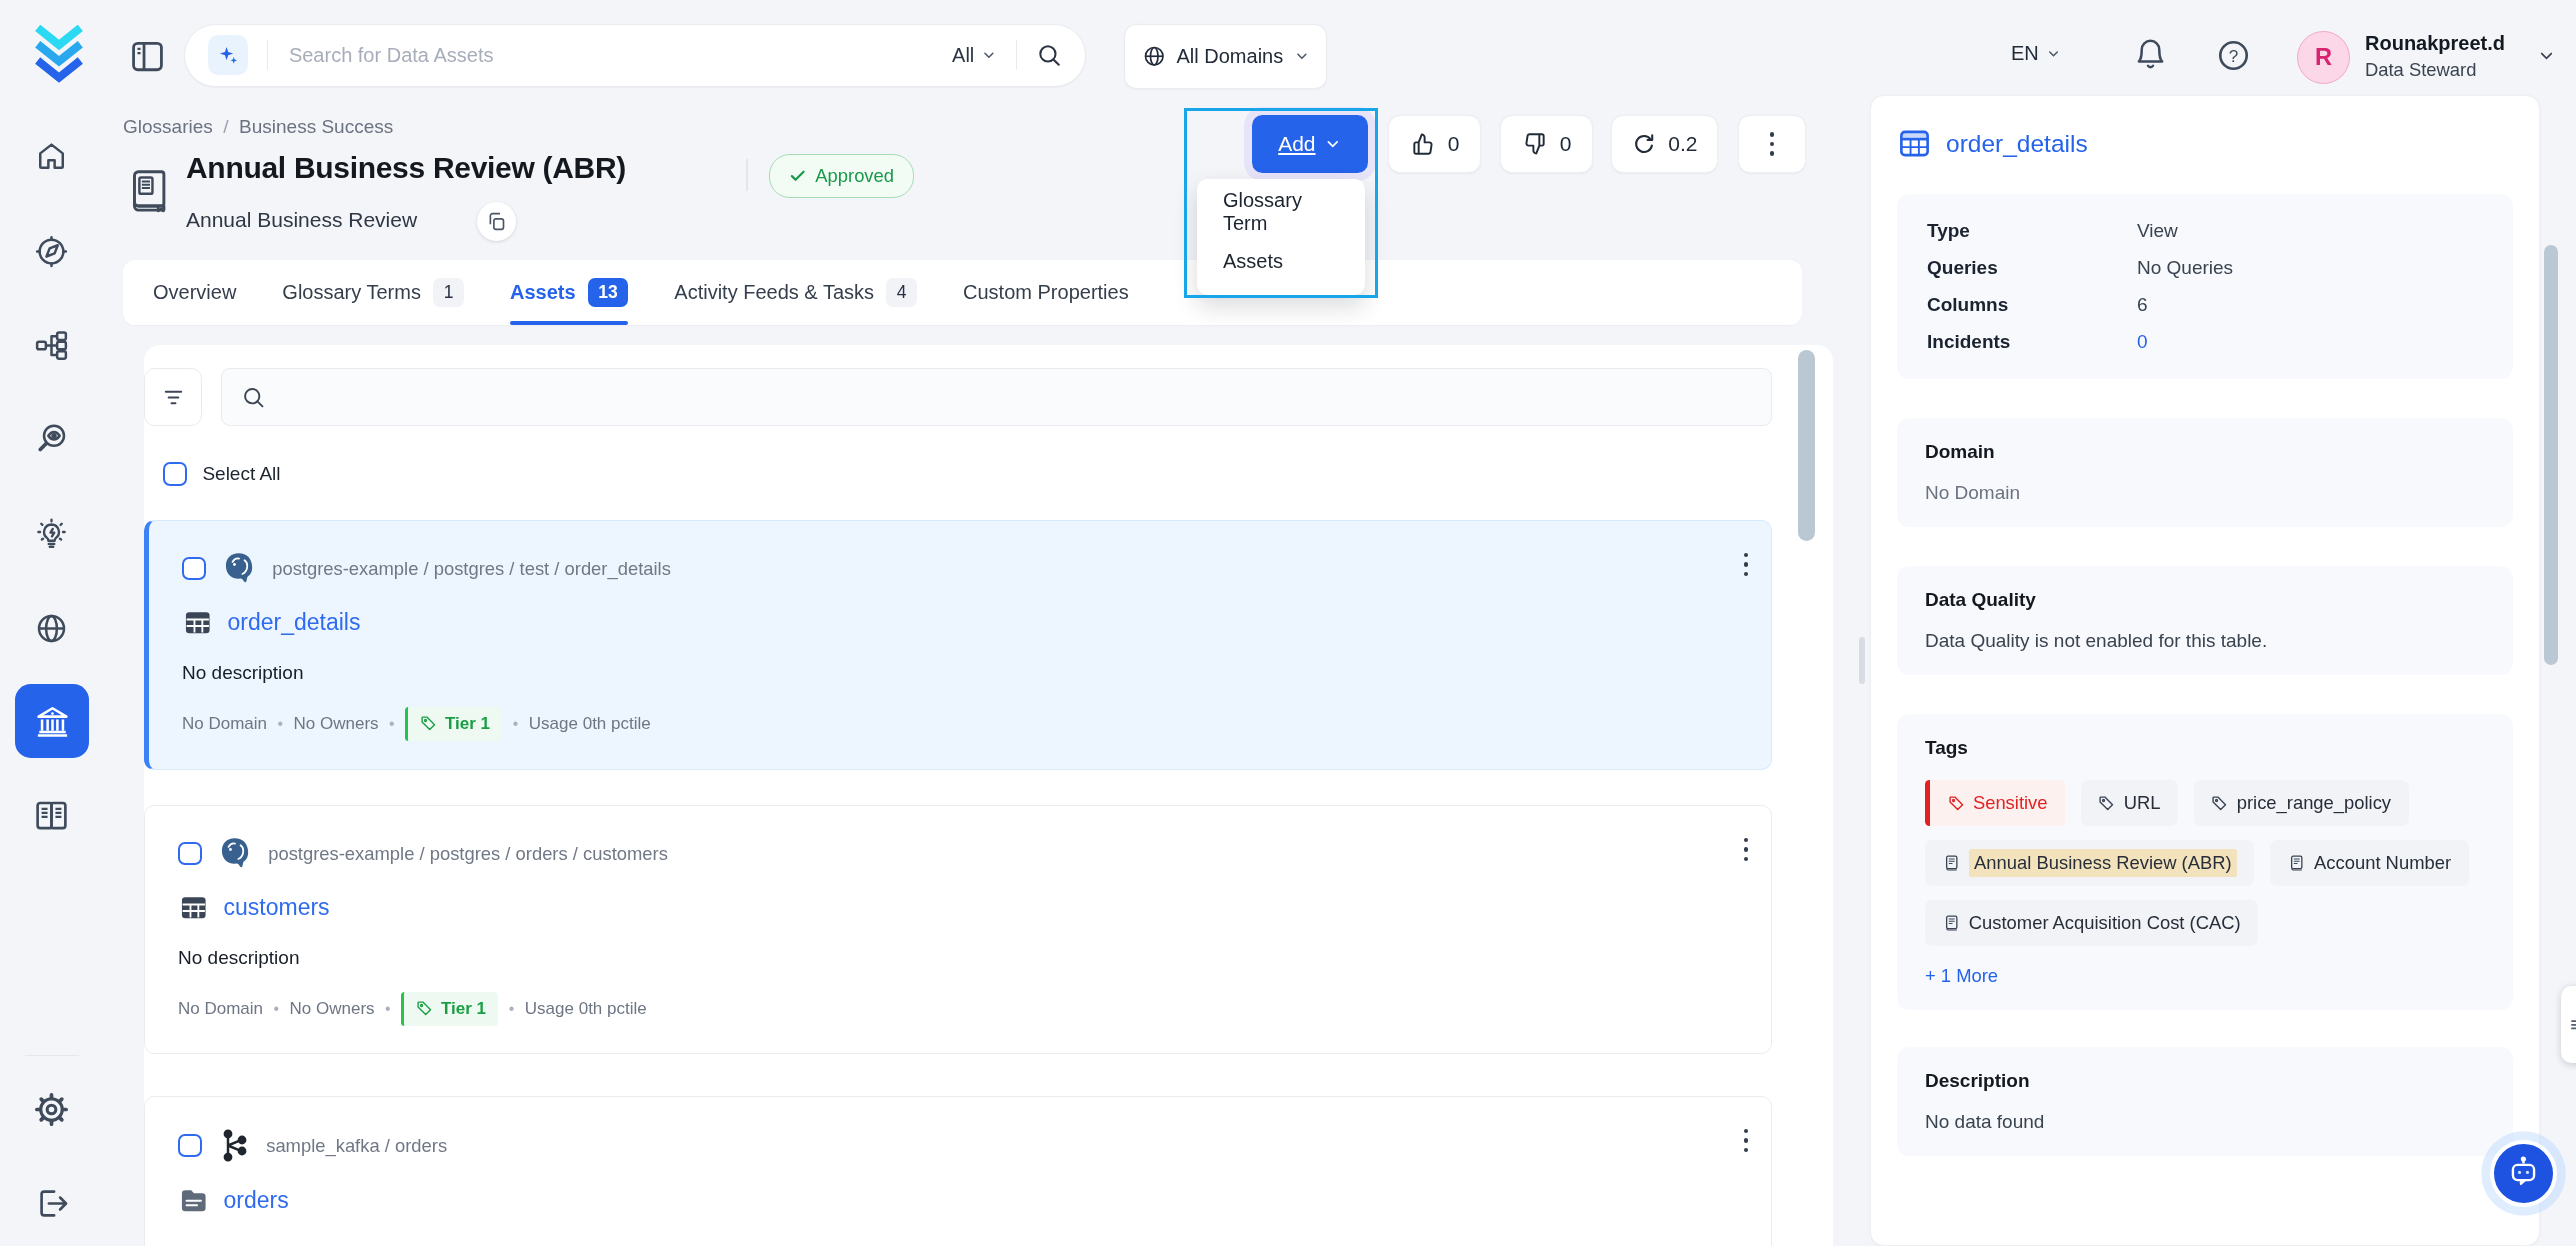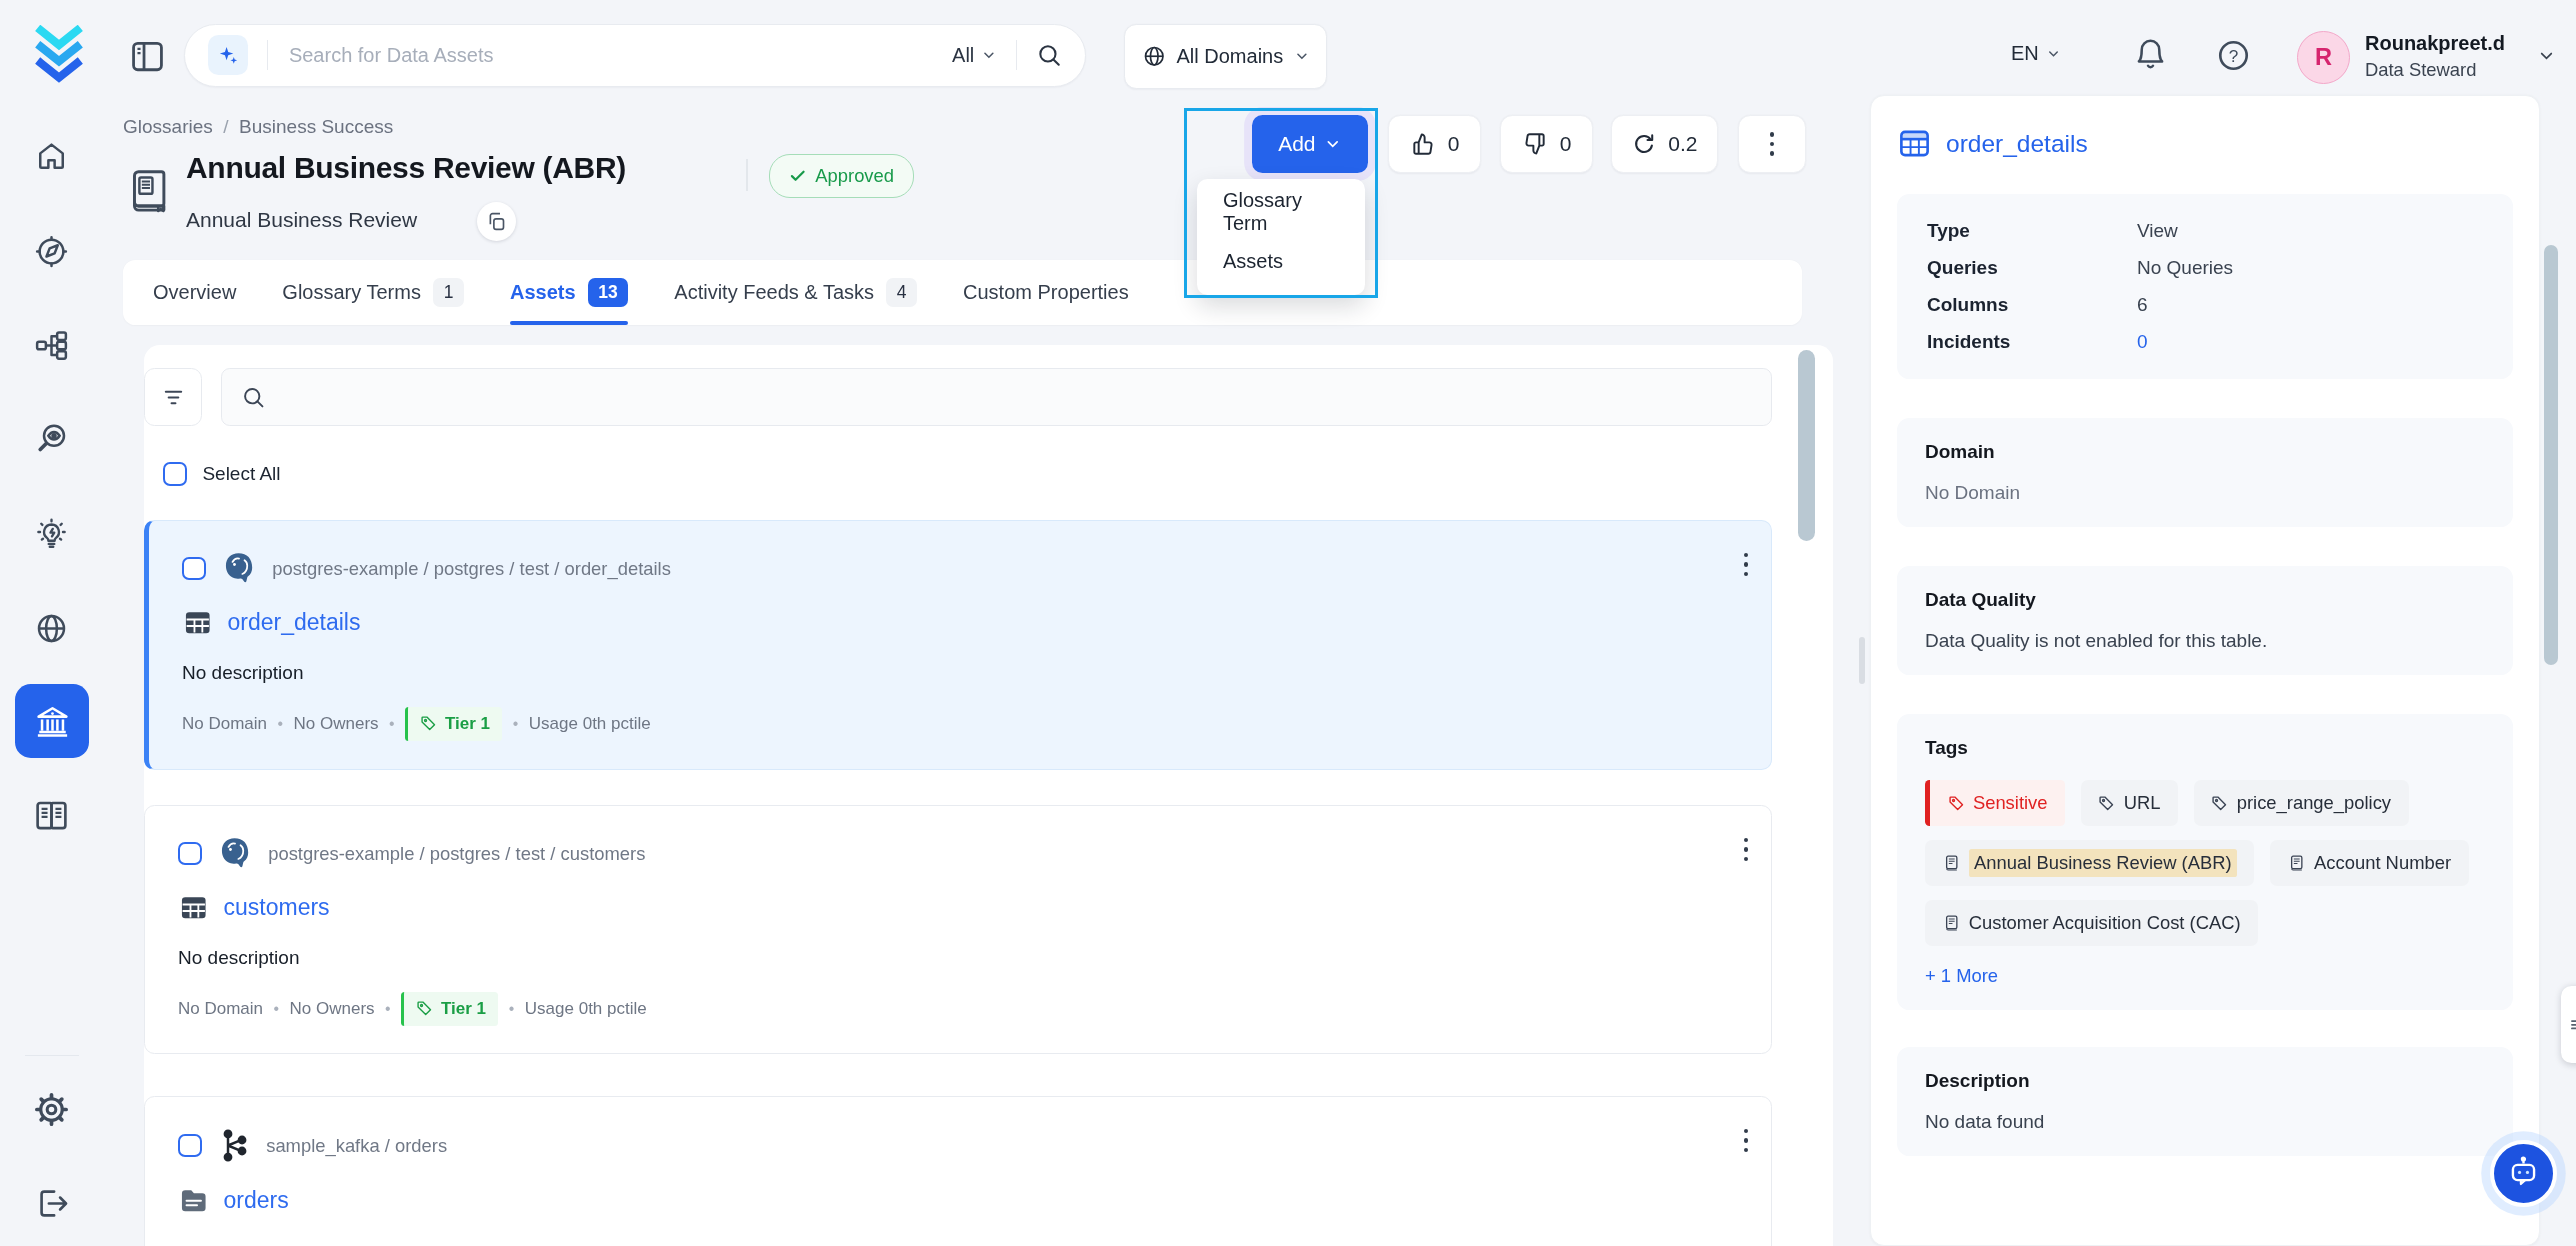--- a/index.html
+++ b/index.html
@@ -37,21 +37,21 @@
   .gloss-ic{left:127px;top:166px;color:#3f4b5b;}
   .title{left:186px;top:151px;font-size:30px;font-weight:700;color:#14181f;letter-spacing:-0.3px;}
   .title-sep{left:746px;top:159px;width:1.8px;height:31.5px;background:#e3e7ec;}
   .badge-approved{left:769px;top:154px;height:44px;padding:0 19px;border:1.8px solid #a5ddb8;border-radius:21px;background:#f3fbf5;
     display:flex;align-items:center;gap:8.8px;font-size:18.4px;color:#189a4a;box-sizing:border-box;}
   .subtitle{left:186px;top:208px;font-size:21px;color:#2f3744;}
   .copy-btn{left:477px;top:202px;width:39px;height:39px;border-radius:50%;background:#fff;box-shadow:0 0.9px 3.5px rgba(16,24,40,.14);
     display:flex;align-items:center;justify-content:center;color:#4a5565;cursor:pointer;}
   
   .add-btn{left:1252px;top:115px;width:116px;height:58px;background:#2563eb;border-radius:10.5px;display:flex;align-items:center;
-    justify-content:center;gap:8.8px;color:#fff;font-size:21px;cursor:pointer;box-shadow:0 0 0 7.9px rgba(167,139,250,.16);}
+    justify-content:center;gap:8.8px;color:#fff;font-size:21px;cursor:pointer;box-shadow:0 0 0 7.9px rgba(167,139,250,.16);text-decoration:underline;}
   .pill{top:115px;height:58px;background:#fff;border:0.9px solid #edeff3;border-radius:12.3px;display:flex;align-items:center;
     justify-content:center;gap:12.3px;font-size:21px;color:#222b38;cursor:pointer;box-shadow:0 0.9px 1.8px rgba(16,24,40,.05);box-sizing:border-box;}
   .kebab{display:flex;flex-direction:column;gap:5.3px;align-items:center;}
   .kebab i{width:4.4px;height:4.4px;border-radius:50%;background:#313b4a;}
   
   .annotation{left:1184px;top:108px;width:194px;height:190px;border:3.5px solid #18a6e8;box-sizing:border-box;z-index:9;pointer-events:none;}
   .dropdown{left:1197px;top:179px;width:168px;background:#fff;border-radius:10.5px;box-shadow:0 10.5px 24.5px rgba(16,24,40,.16);
     padding:8.8px 0;z-index:8;}
   .dropdown .item{height:49px;display:flex;align-items:center;padding:0 26px;font-size:20px;color:#1c2430;cursor:pointer;}
   
@@ -425,21 +425,21 @@
     </article>
 
     <article class="abs card" style="top:460px;height:249px">
       <div class="crow1">
         <span class="cb"></span>
         <svg width="35" height="35" viewBox="0 0 32 32">
             <path fill="#39618f" d="M16 2C9 2 4.5 6.5 4.5 13.5c0 5.5 3 10 8 11.5 1.6.5 3.4.5 5 .1.8-.2 1.6.1 2.1.8l1.7 2.2c.5.7 1.7.5 1.9-.4l.8-3.4c.1-.5.4-.9.8-1.2 2.3-1.8 3.7-4.6 3.7-7.9C28.5 7 24 2 16 2z"></path>
             <path d="M10.5 10c1.5-2.5 4-3.5 6-3M21.5 8.5c1.5 1 2.5 2.8 2.5 5 0 3.5-2 6.5-4.5 7.5" stroke="#fff" stroke-width="1.6" fill="none" stroke-linecap="round"></path>
             <circle cx="12.3" cy="12.3" r="1.3" fill="#fff"></circle>
           </svg>
-        <span class="cpath">postgres-example  /  postgres  /  test  /  customers</span>
+        <span class="cpath">postgres-example  /  postgres  /  orders  /  customers</span>
         <span class="ckebab kebab">
             <i></i>
             <i></i>
             <i></i>
           </span>
       </div>
       <div class="cname">
         <svg width="31.5" height="31.5" viewBox="0 0 24 24">
             <rect x="3" y="4" width="18" height="16" rx="2.5" fill="#3a4656"></rect>
             <path d="M3.5 9.5h17M9.5 9.5v10M15.5 9.5v10M3.5 14.5h17" stroke="#fff" stroke-width="1.4"></path>

